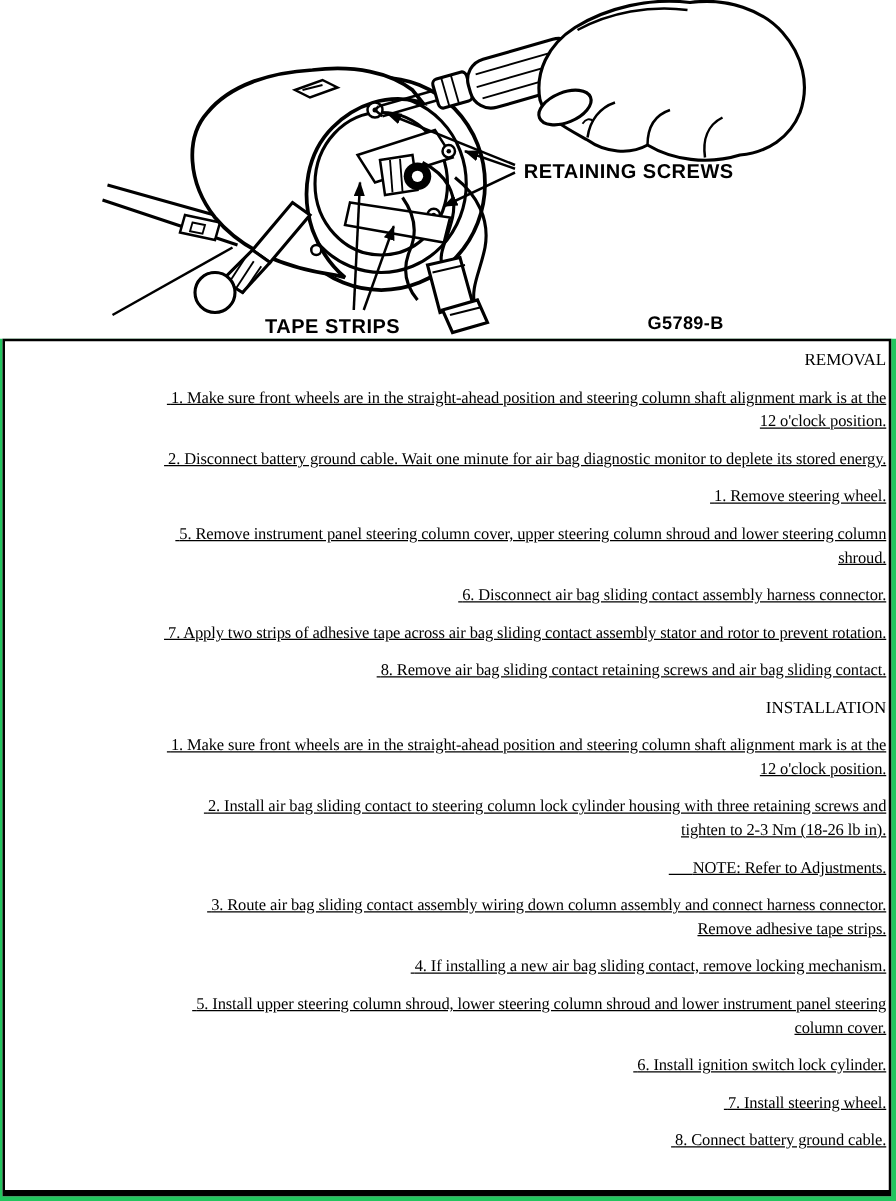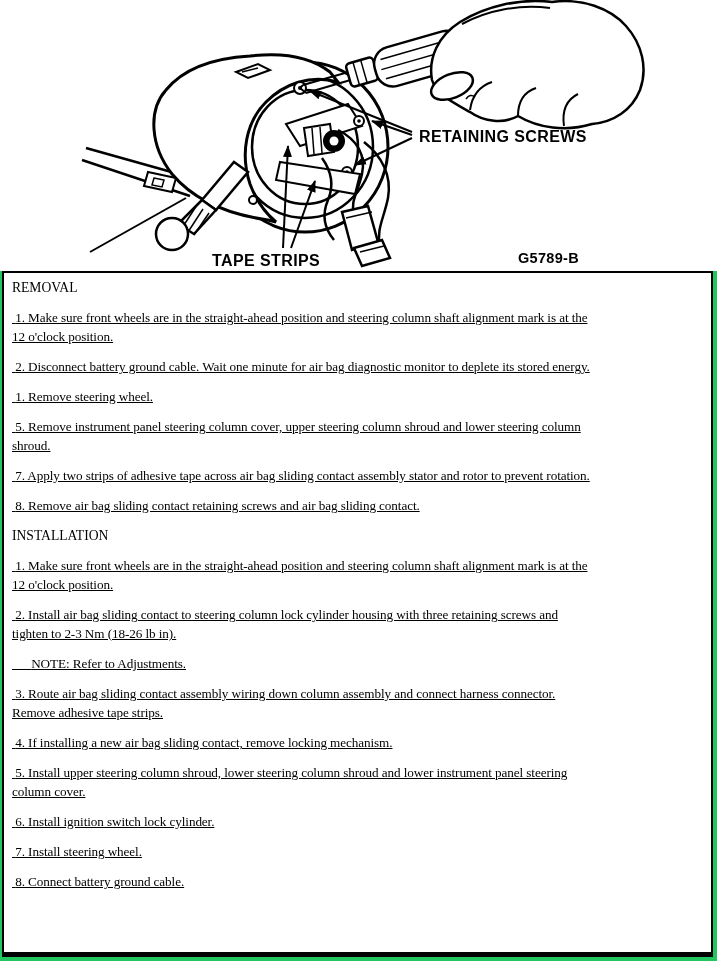--- a/index.html
+++ b/index.html
@@ -24,20 +24,21 @@
   }
   .textbox{
     position:absolute;left:2px;top:271px;
     width:711px;height:686px;
     box-sizing:border-box;
     border:2px solid #000;
     border-bottom-width:5px;
     padding:5px 2px 0 8px;
     overflow:hidden;
     background:#fff;
+    text-align:right;
   }
   .heading{
     margin:0 0 11px 0;
     font-size:13.6px;line-height:19px;color:#000;
     white-space:pre-wrap;
   }
   .step{
     margin:0 0 11px 0;
     font-size:13.2px;line-height:19px;color:#000;
     letter-spacing:-0.1px;
@@ -160,20 +161,21 @@
   </div>
 
   <div class="textbox">
     <p class="heading">REMOVAL</p>
     <p class="step"> 1. Make sure front wheels are in the straight-ahead position and steering column shaft alignment mark is at the
 12 o'clock position.</p>
     <p class="step"> 2. Disconnect battery ground cable. Wait one minute for air bag diagnostic monitor to deplete its stored energy.</p>
     <p class="step"> 1. Remove steering wheel.</p>
     <p class="step"> 5. Remove instrument panel steering column cover, upper steering column shroud and lower steering column
 shroud.</p>
+    <p class="step"> 6. Disconnect air bag sliding contact assembly harness connector.</p>
     <p class="step"> 7. Apply two strips of adhesive tape across air bag sliding contact assembly stator and rotor to prevent rotation.</p>
     <p class="step"> 8. Remove air bag sliding contact retaining screws and air bag sliding contact.</p>
     <p class="heading">INSTALLATION</p>
     <p class="step"> 1. Make sure front wheels are in the straight-ahead position and steering column shaft alignment mark is at the
 12 o'clock position.</p>
     <p class="step"> 2. Install air bag sliding contact to steering column lock cylinder housing with three retaining screws and
 tighten to 2-3 Nm (18-26 lb in).</p>
     <p class="step">      NOTE: Refer to Adjustments.</p>
     <p class="step"> 3. Route air bag sliding contact assembly wiring down column assembly and connect harness connector.
 Remove adhesive tape strips.</p>

